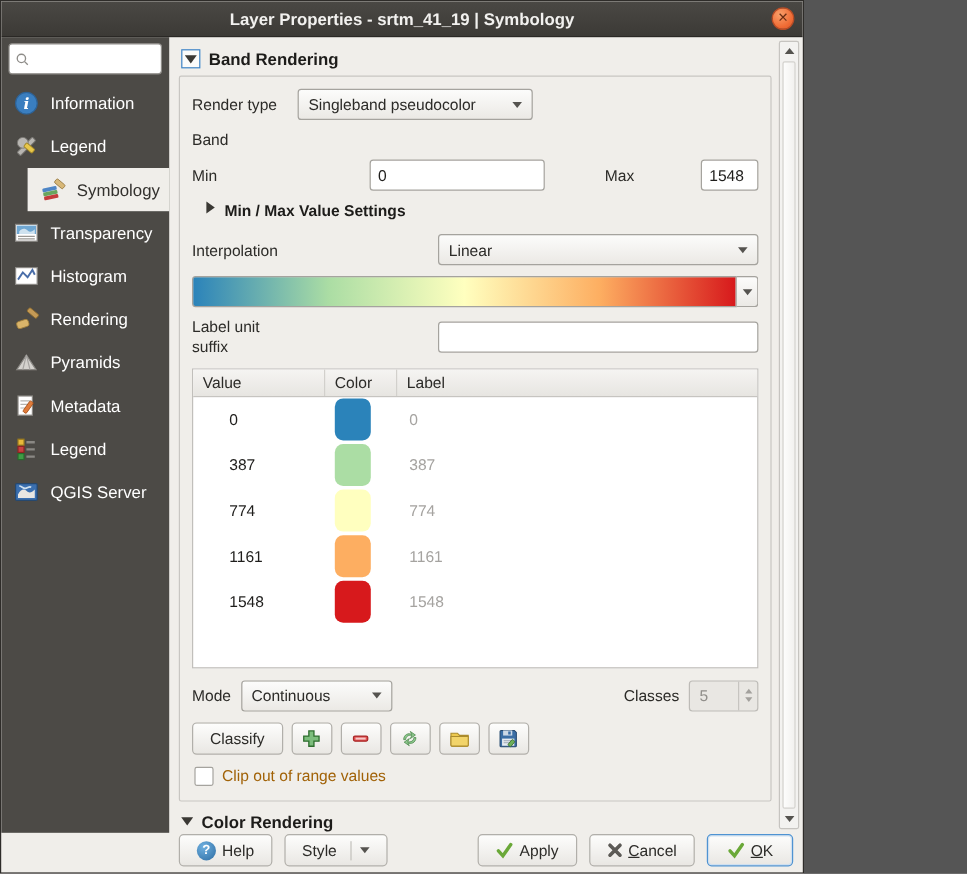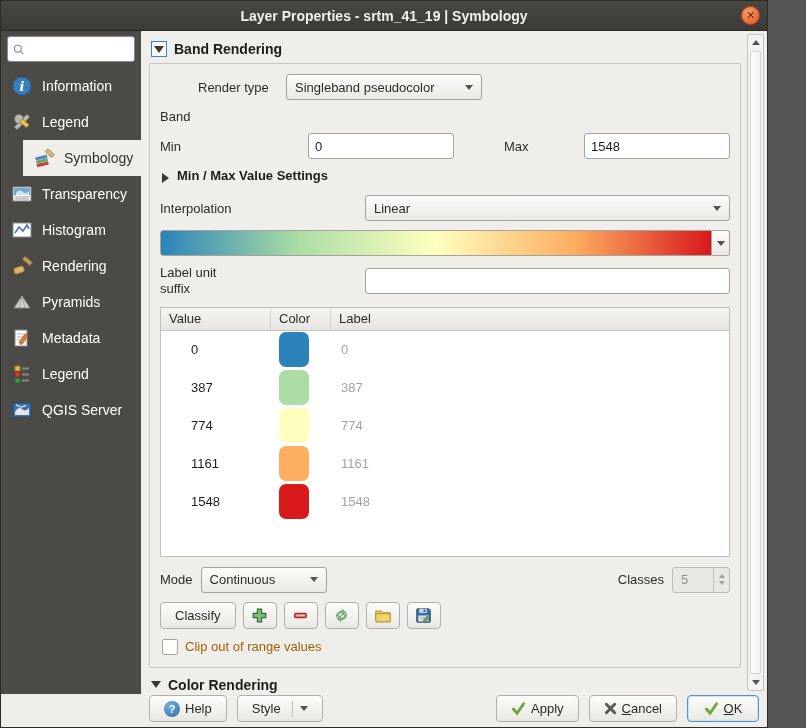--- a/index.html
+++ b/index.html
@@ -1,18 +1,18 @@
 <!DOCTYPE html>
 <html><head>
 <meta charset="utf-8">
 <style>
   * { margin:0; padding:0; box-sizing:border-box; }
   html,body { background:#555; }
   body { font-family:"Liberation Sans","DejaVu Sans",sans-serif; }
-  .window { width:768px; height:728px; background:#f0eeea; position:relative; overflow:hidden;
+  .window { width:670px; height:728px; background:#f0eeea; position:relative; overflow:hidden;
             border:1px solid #2e2c29; display:flex; flex-direction:column; }
 
   
   .titlebar { height:30px; flex:0 0 30px; background:linear-gradient(#4a4844,#3c3a36);
               display:flex; align-items:center; justify-content:center; position:relative;
               border-bottom:1px solid #2a2825; }
   .titlebar .title { color:#f2f1ef; font-size:14px; font-weight:bold; }
   .close-btn { position:absolute; right:7px; top:5px; width:19px; height:19px; border-radius:50%;
                background:radial-gradient(circle at 35% 30%, #f9a06b, #ef6a33 65%, #d8552a);
                border:1px solid #b64c26; color:#6b2d13; font-size:11px; font-weight:bold;
@@ -40,33 +40,33 @@
   .tri-down { width:0; height:0; border-left:5px solid transparent; border-right:5px solid transparent;
               border-top:7px solid #3a3834; }
   .tri-right { width:0; height:0; border-top:5px solid transparent; border-bottom:5px solid transparent;
                border-left:7px solid #3a3834; }
   .section-title { font-size:14px; font-weight:bold; color:#1d1c1a; }
 
   .group-frame { border:1px solid #c8c6c2; border-radius:2px; padding:10px 10px 8px 10px; background:#f0eeea; }
 
   .frow { display:flex; align-items:center; margin-bottom:9px; }
   .flabel { font-size:13px; color:#2c2b28; }
-  .w-label1 { width:88px; flex:0 0 88px;margin-left:38px; }
+  .w-label1 { width:88px; flex:0 0 88px; }
   .w-label2 { width:148px; flex:0 0 148px; }
   .w-label3 { width:205px; flex:0 0 205px; }
 
   .combo { height:26px; border:1px solid #a5a39e; border-radius:3px;
            background:linear-gradient(#fcfcfb,#ebe9e5); display:flex; align-items:center;
            padding:0 8px; font-size:13px; color:#2c2b28; cursor:pointer; }
   .combo .arrow { margin-left:auto; width:0; height:0; border-left:4px solid transparent;
                   border-right:4px solid transparent; border-top:5px solid #55534f; }
   .tbox { height:26px; border:1px solid #a5a39e; border-radius:3px; background:#fff;
           padding:0 6px; font-size:13px; color:#1f1e1c; width:100%; outline:none; }
 
-  .subsection { display:flex; align-items:flex-end; gap:8px; margin:3px 0 12px 2px; }
+  .subsection { display:flex; align-items:flex-start; gap:8px; margin:3px 0 12px 12px; }
 
   .ramp-wrap { flex:1; display:flex; align-items:stretch; }
   .ramp { flex:1; height:26px; border:1px solid #a5a39e; border-radius:3px 0 0 3px; }
   .ramp-drop { width:18px; height:26px; border:1px solid #a5a39e; border-left:none;
                border-radius:0 3px 3px 0; background:linear-gradient(#fcfcfb,#ebe9e5);
                display:flex; align-items:center; justify-content:center; cursor:pointer; }
   .ramp-drop .arrow { width:0; height:0; border-left:4px solid transparent;
                       border-right:4px solid transparent; border-top:5px solid #55534f; }
   .suffix-label span { display:inline-block; width:80px; line-height:1.25; }
 

